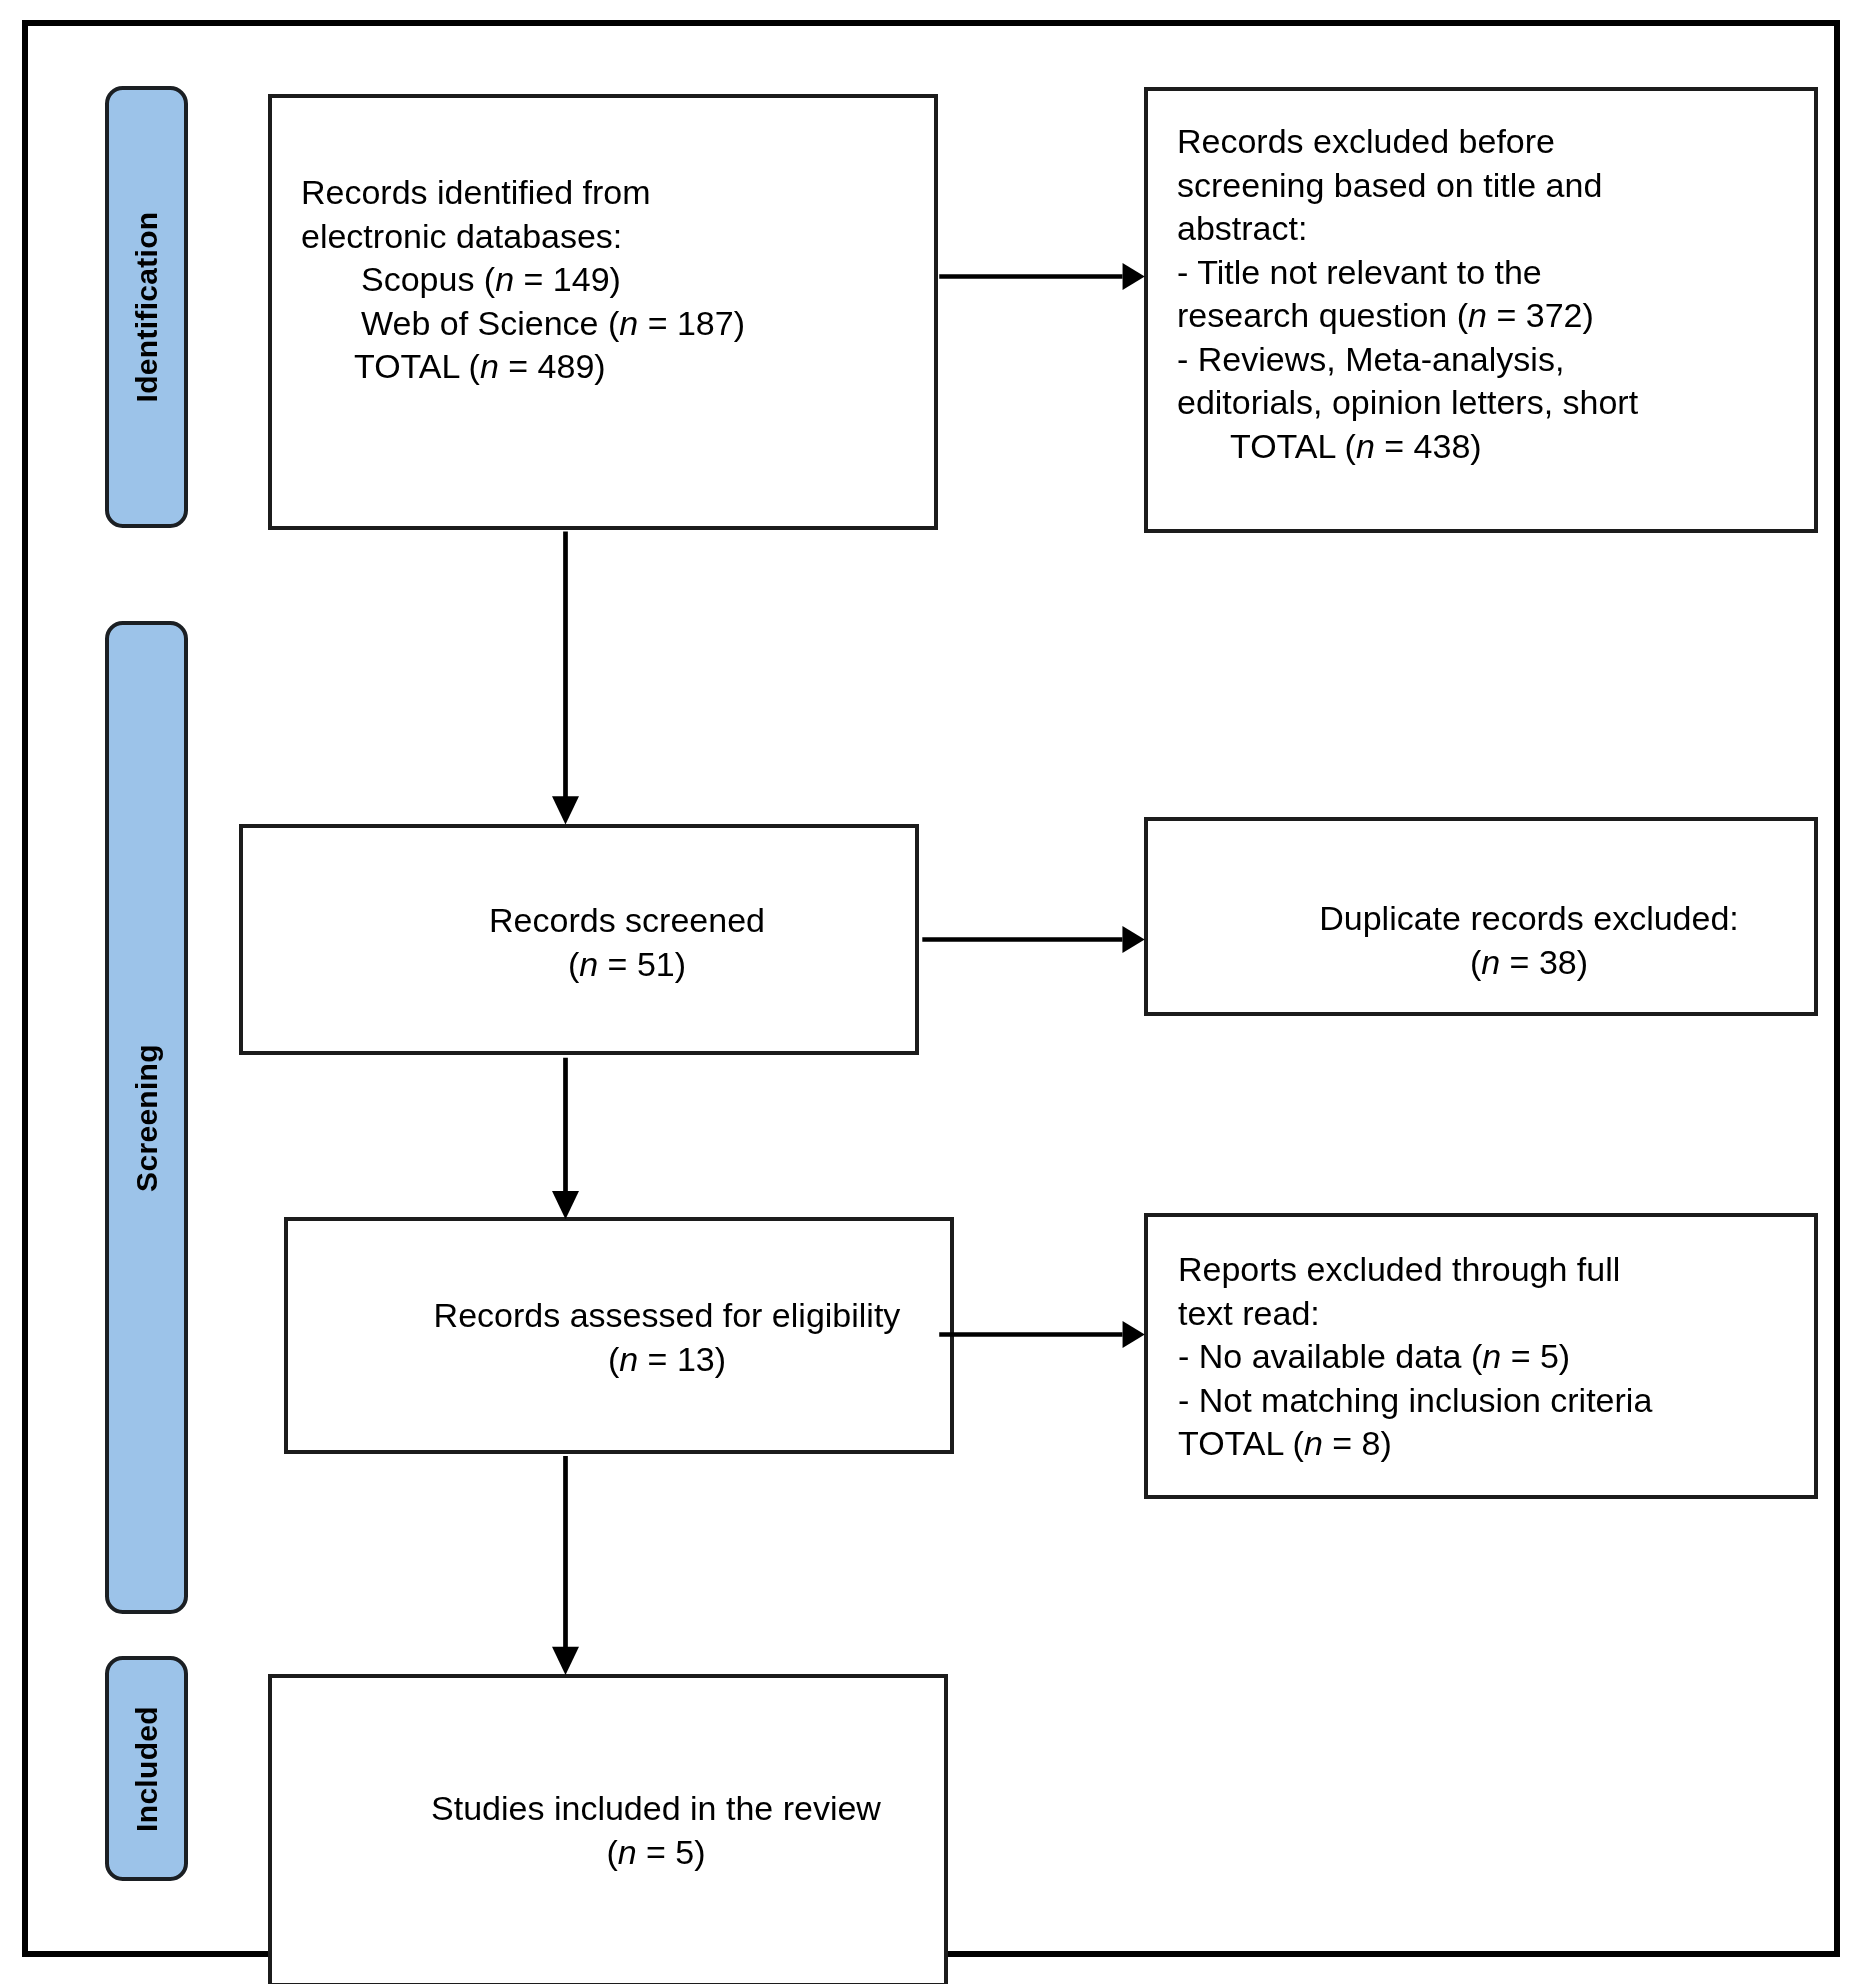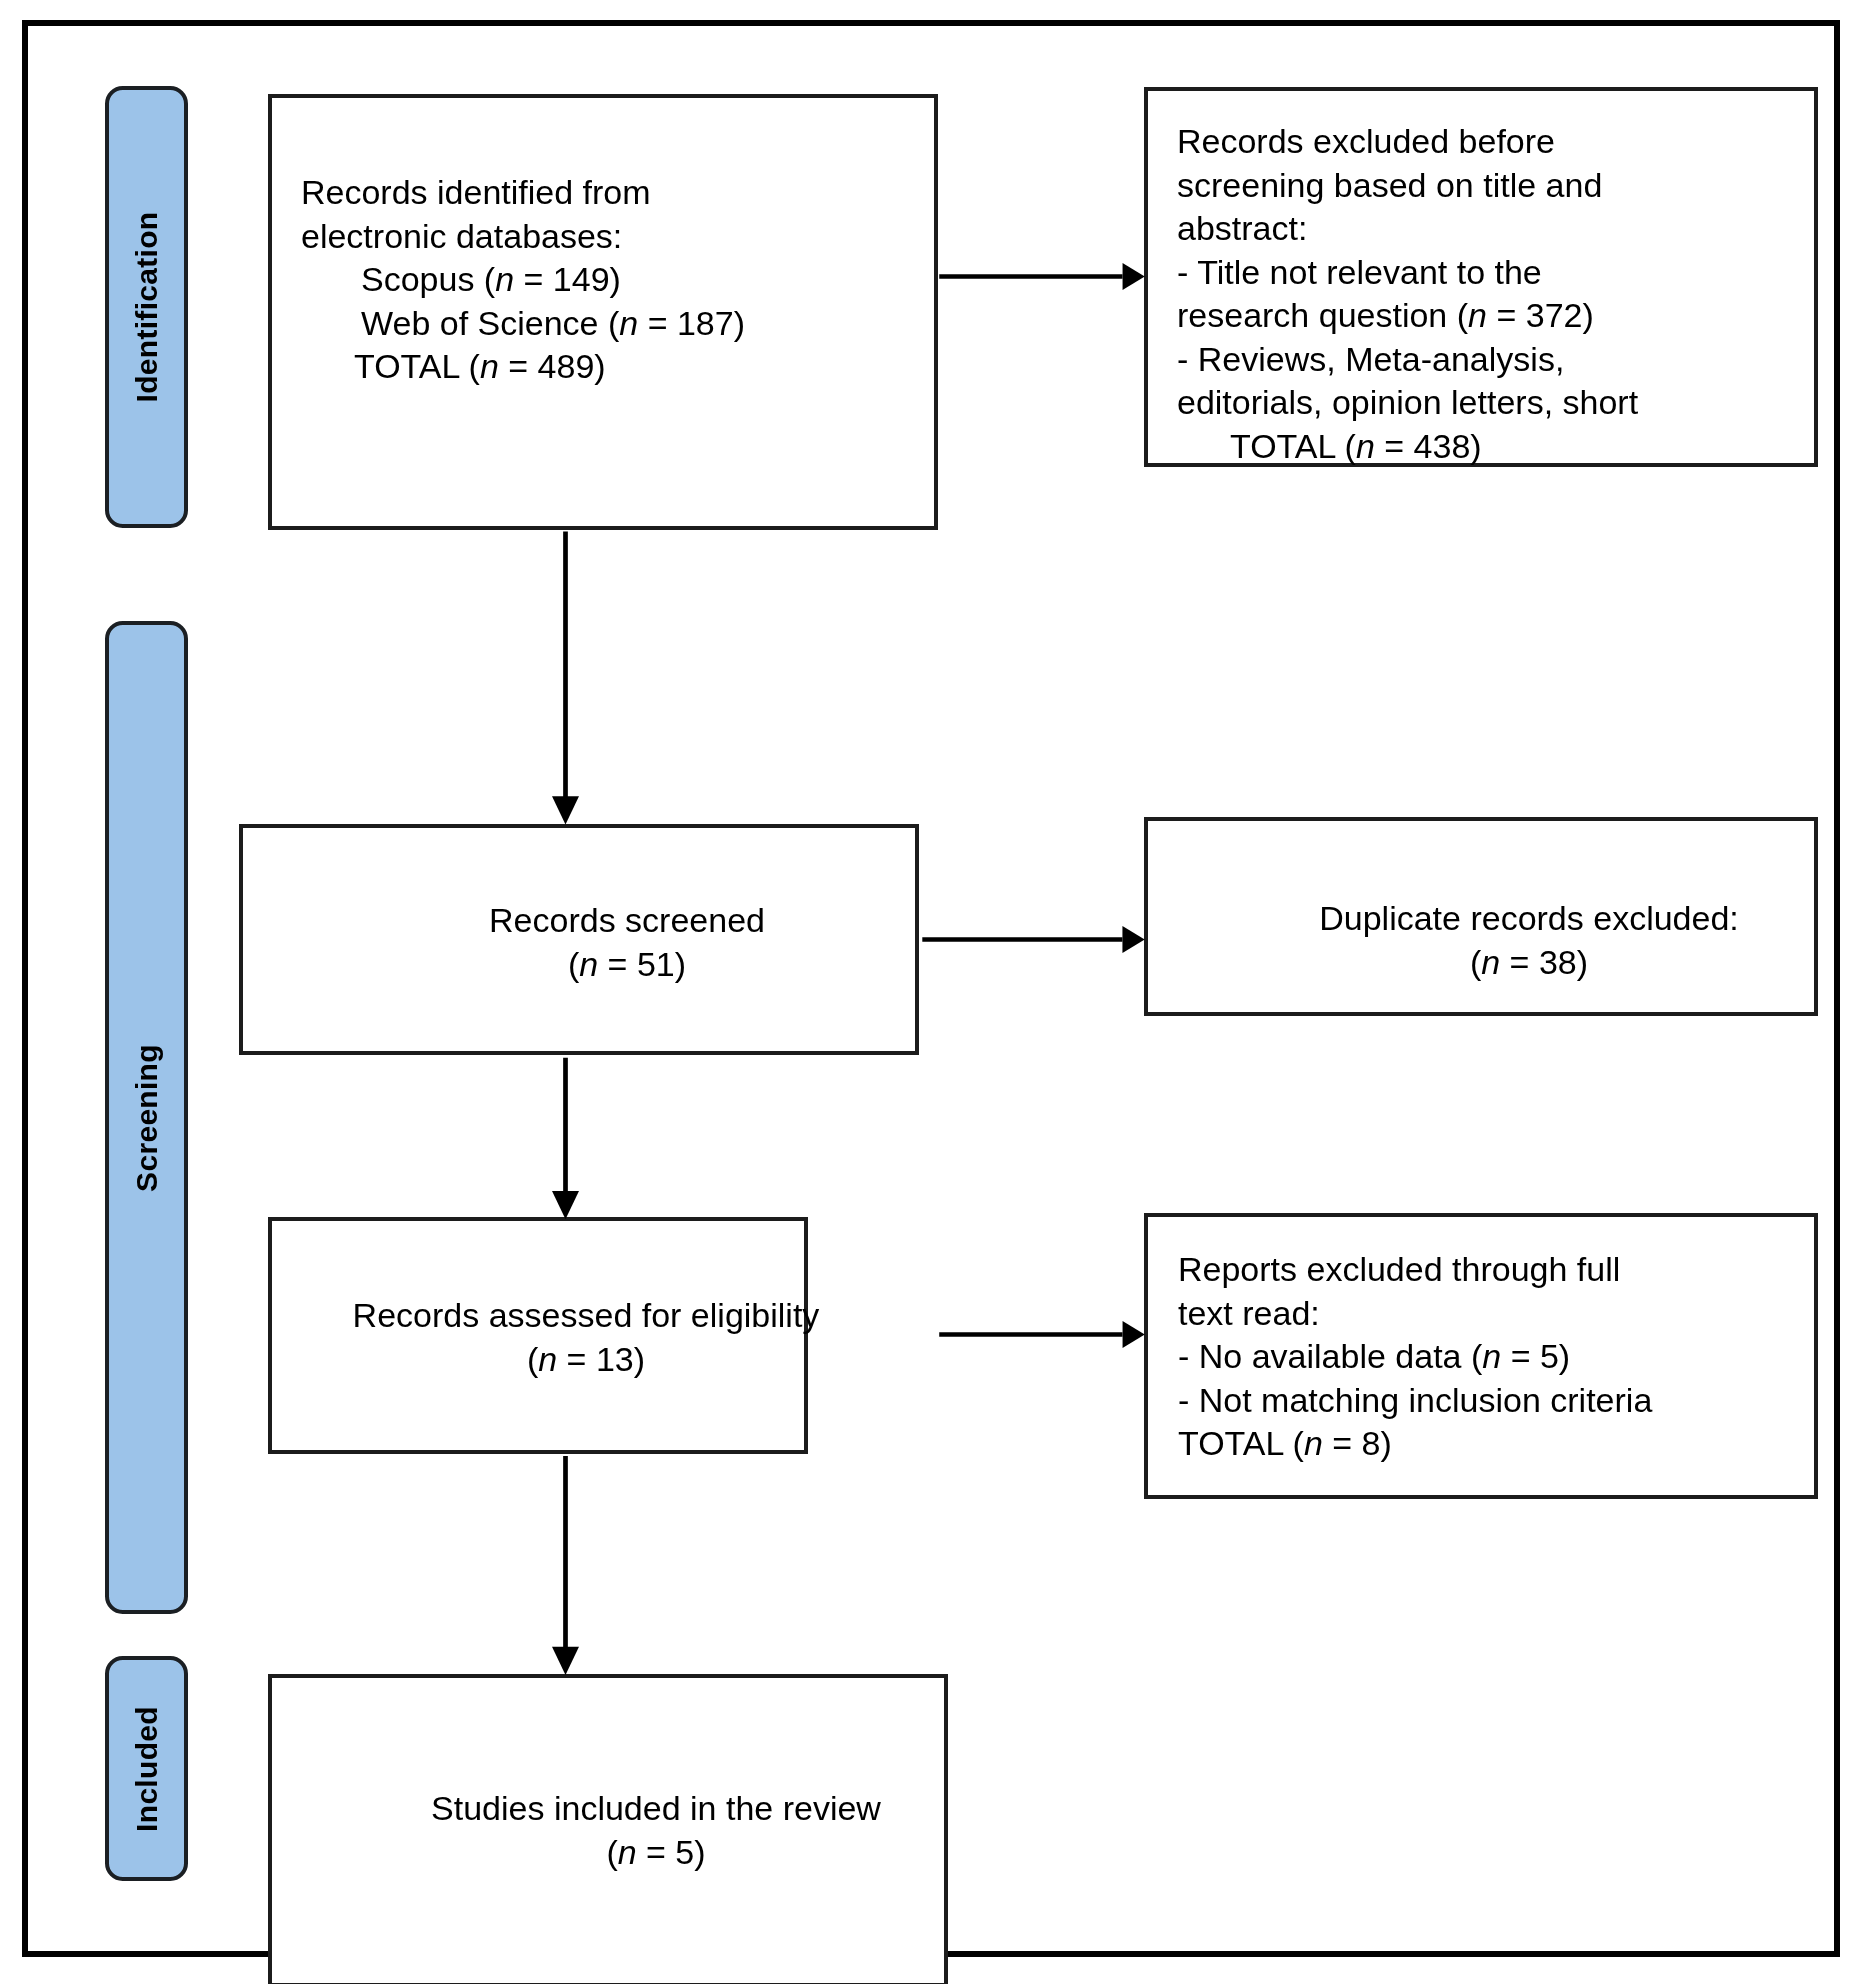--- a/index.html
+++ b/index.html
@@ -67,24 +67,24 @@
     line-height: 1.28;
   }
   .box-text .ital { font-style: italic; }
   .indent-1 { padding-left: 53px; }
   .indent-2 { padding-left: 60px; }
   .tl { text-align: left; }
   .tc { text-align: center; padding-left: 48px; }
 
   
   #box-identified      { left: 240px;  top: 68px;  width: 670px;  height: 436px; text-decoration: underline; }
-  #box-excluded-screen { left: 1116px; top: 61px;   width: 674px;  height: 380px; }
+  #box-excluded-screen { left: 1116px; top: 61px;   width: 674px;  height: 446px; }
   #box-screened        { left: 211px;  top: 798px; width: 680px; height: 231px; }
   #box-duplicates      { left: 1116px; top: 791px; width: 674px;  height: 199px; }
-  #box-eligibility     { left: 240px;  top: 1191px; width: 540px;  height: 237px; }
+  #box-eligibility     { left: 256px;  top: 1191px; width: 670px;  height: 237px; }
   #box-excluded-full   { left: 1116px; top: 1187px; width: 674px;  height: 286px; }
   #box-included        { left: 240px;  top: 1648px; width: 680px; height: 313px; }
 
   
   #text-identified      { left: 29px;  top: 73px;  width: 612px; }
   #text-excluded-screen { left: 29px;  top: 29px;   width: 619px; }
   #text-screened        { left: 0;     top: 71px;  width: 100%; }
   #text-duplicates      { left: 0;     top: 76px;  width: 100%; }
   #text-eligibility     { left: 0;     top: 73px;  width: 100%; }
   #text-excluded-full   { left: 30px;  top: 31px;   width: 619px; }

